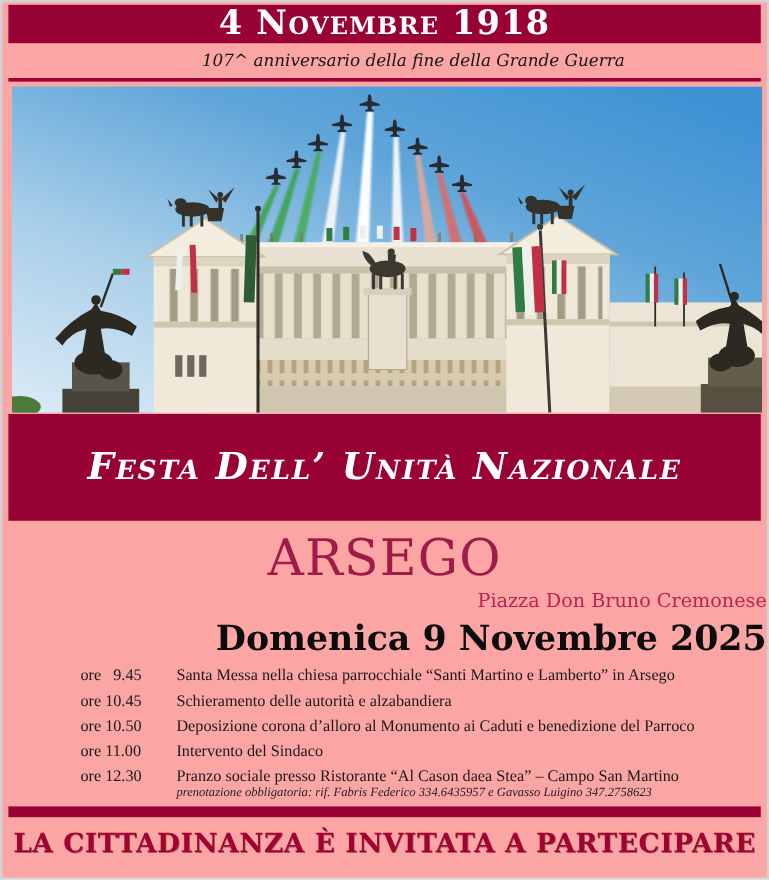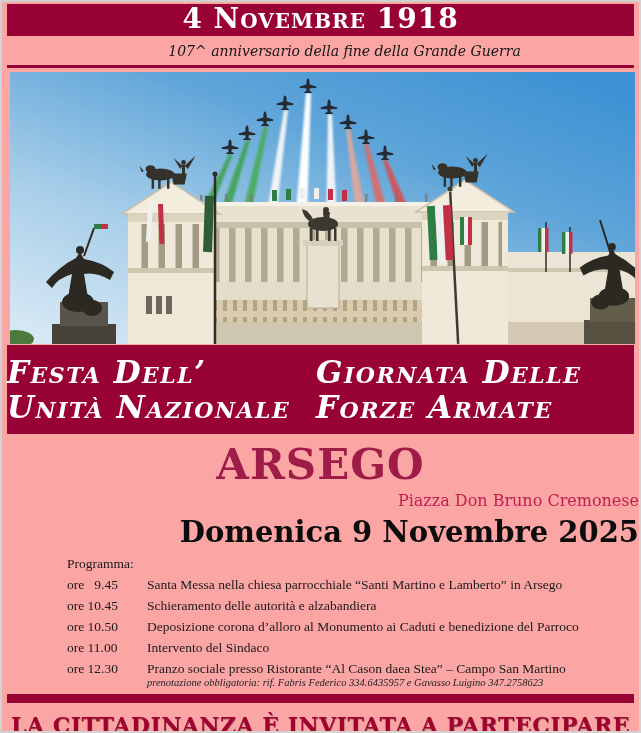--- a/index.html
+++ b/index.html
@@ -17,21 +17,21 @@
     letter-spacing:1px;line-height:1;padding-bottom:2px;}
   .subtitle{height:29px;display:flex;align-items:center;justify-content:center;
     font-style:italic;font-size:14px;color:#151515;padding-left:48px;}
   .sep{margin:0 5px;height:3px;background:var(--banner-red);}
   .photo{margin:4px 8px 0;height:272px;position:relative;background:#9cc6e4;}
   .photo svg{display:block;width:625px;height:272px;}
   .mid-banner{margin:1px 5px 0;height:89px;background:var(--banner-red);
     display:flex;flex-direction:row;align-items:center;justify-content:center;gap:3px;}
   .mid-banner .l{color:#fff;font-weight:bold;font-style:italic;font-variant:small-caps;
     font-size:31px;letter-spacing:1.5px;line-height:1.1;}
-  .town{margin-top:9px;text-align:center;font-weight:bold;font-size:42px;line-height:44px;
+  .town{margin-top:9px;text-align:center;font-weight:normal;font-size:42px;line-height:44px;
     letter-spacing:1px;color:var(--title-red);}
   .venue{margin-top:5px;text-align:right;font-weight:normal;font-size:16px;line-height:18px;
     color:var(--place-red);}
   .date{margin-top:7px;text-align:right;font-weight:bold;font-size:29px;line-height:30px;color:#0c0c0c;}
   .program{margin:8px 0 0 65px;font-family:"Liberation Serif",serif;font-size:13.5px;color:#1a1a1a;}
   .program .label{line-height:17px;margin-bottom:5px;}
   .row{display:flex;margin-bottom:5px;line-height:16px;}
   .row .time{flex:0 0 80px;white-space:pre;}
   .row .text{flex:1;padding-right:6px;}
   .note{font-style:italic;font-size:10.5px;line-height:12px;color:#222;}
@@ -244,29 +244,27 @@
         <rect x="574" y="248" width="51" height="24" fill="#55503f"></rect>
         <rect x="580" y="226" width="45" height="24" fill="#635d4c"></rect>
         <use href="#victory" transform="translate(602,192) scale(-0.95,0.95)"></use>
         <line x1="590" y1="148" x2="602" y2="186" stroke="#2b2922" stroke-width="2"></line>
       </g>
     </svg>
   </div>
 
   <div class="mid-banner">
     <div class="l">Festa Dell’ Unità Nazionale</div>
-    <div class="l">Giornata Delle Forze Armate</div>
   </div>
 
   <div class="town">ARSEGO</div>
   <div class="venue">Piazza Don Bruno Cremonese</div>
   <div class="date">Domenica 9 Novembre 2025</div>
 
   <div class="program">
-    <div class="label">Programma:</div>
 
     <div class="row">
       <div class="time">ore   9.45</div>
       <div class="text">Santa Messa nella chiesa parrocchiale “Santi Martino e Lamberto” in Arsego</div>
     </div>
     <div class="row">
       <div class="time">ore 10.45</div>
       <div class="text">Schieramento delle autorità e alzabandiera</div>
     </div>
     <div class="row">

